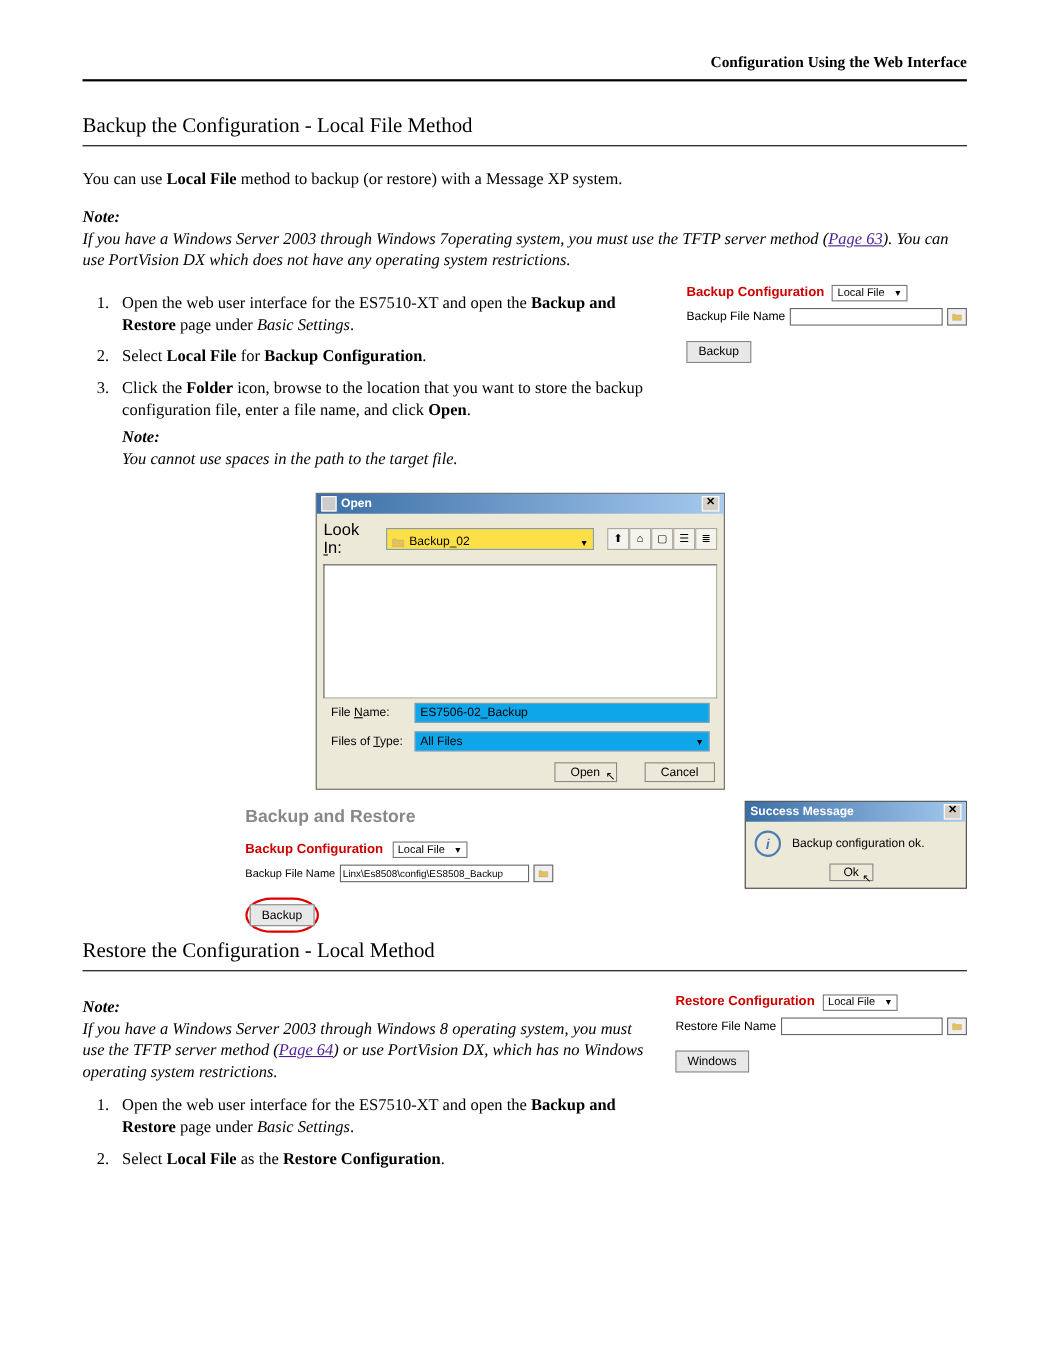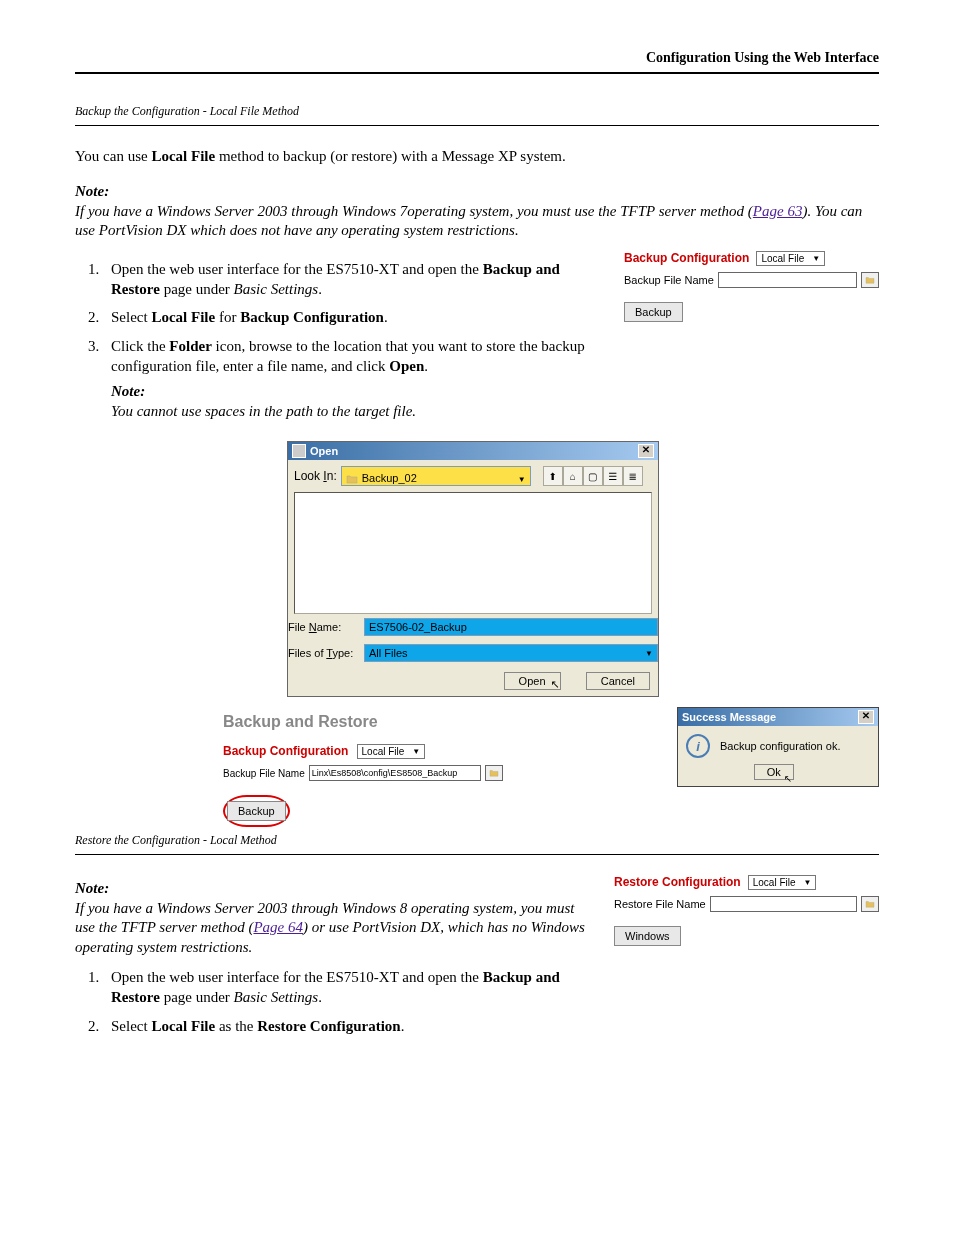--- a/index.html
+++ b/index.html
@@ -21,22 +21,21 @@
     border: none;
     border-top: 2.5px solid #000;
     margin: 6px 0 30px 0;
   }
   .hr-thin {
     border: none;
     border-top: 1px solid #000;
     margin: 6px 0 20px 0;
   }
   .section-title {
-    font-style: italic;
-    font-size: 12px;
+    font-size: 19px;
     margin-bottom: 4px;
   }
   .body-text {
     margin: 16px 0;
     line-height: 1.35;
   }
   .note-block {
     display: flex;
     margin: 4px 0 10px 0;
     line-height: 1.3;
@@ -162,21 +161,21 @@
     background: #d4d0c8; color:#000; border:1px solid #fff;
     width:14px; height:12px; font-size:10px; line-height:10px; text-align:center;
     font-weight: bold;
   }
   .open-toolbar {
     display: flex;
     align-items: center;
     gap: 4px;
     padding: 6px;
   }
-  .open-toolbar .lbl-u { font-size:12px; }
+  .open-toolbar .lbl-u { font-size:15px; }
   .open-toolbar .lbl-u u { text-decoration: underline; }
   .look-in-select {
     border: 1px solid #7f9db9;
     background: #fde047;
     padding: 1px 4px;
     display: flex;
     align-items: flex-end;
     gap: 4px;
     width: 180px;
     height: 16px;
@@ -196,21 +195,21 @@
   .file-area {
     background: #fff;
     border: 1px inset #aca899;
     margin: 0 6px;
     height: 120px;
   }
   .dialog-row {
     display: flex;
     align-items: center;
     gap: 6px;
-    padding: 4px 0;
+    padding: 4px 13px;
   }
   .dialog-row .lbl { width: 70px; font-size: 11px; }
   .dialog-row .lbl u { text-decoration: underline; }
   .text-input {
     border: 1px solid #7f9db9;
     background: #0ea5e9;
     flex: 1;
     height: 16px;
     padding: 0 4px;
     font-size: 11px;

